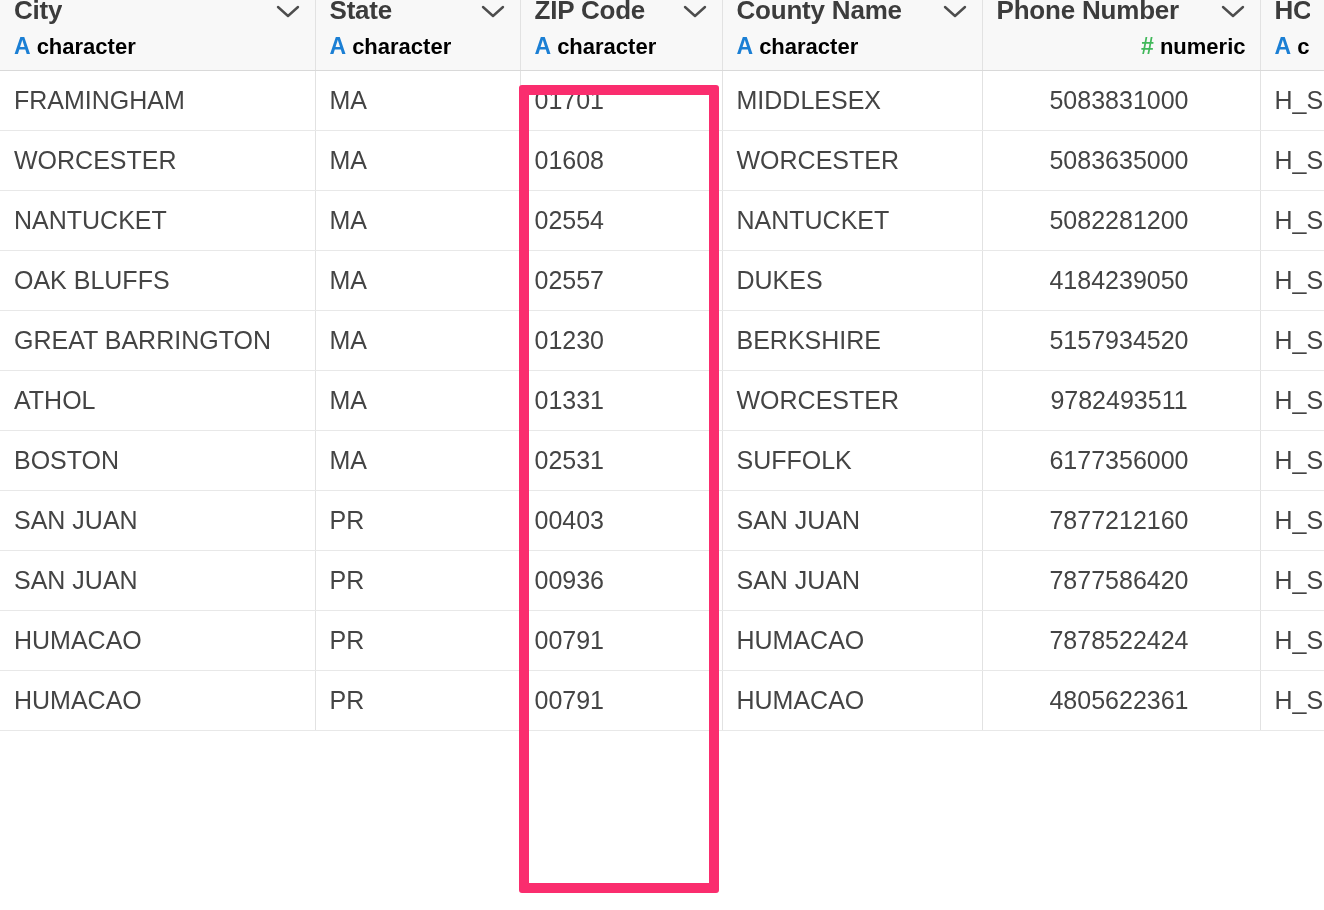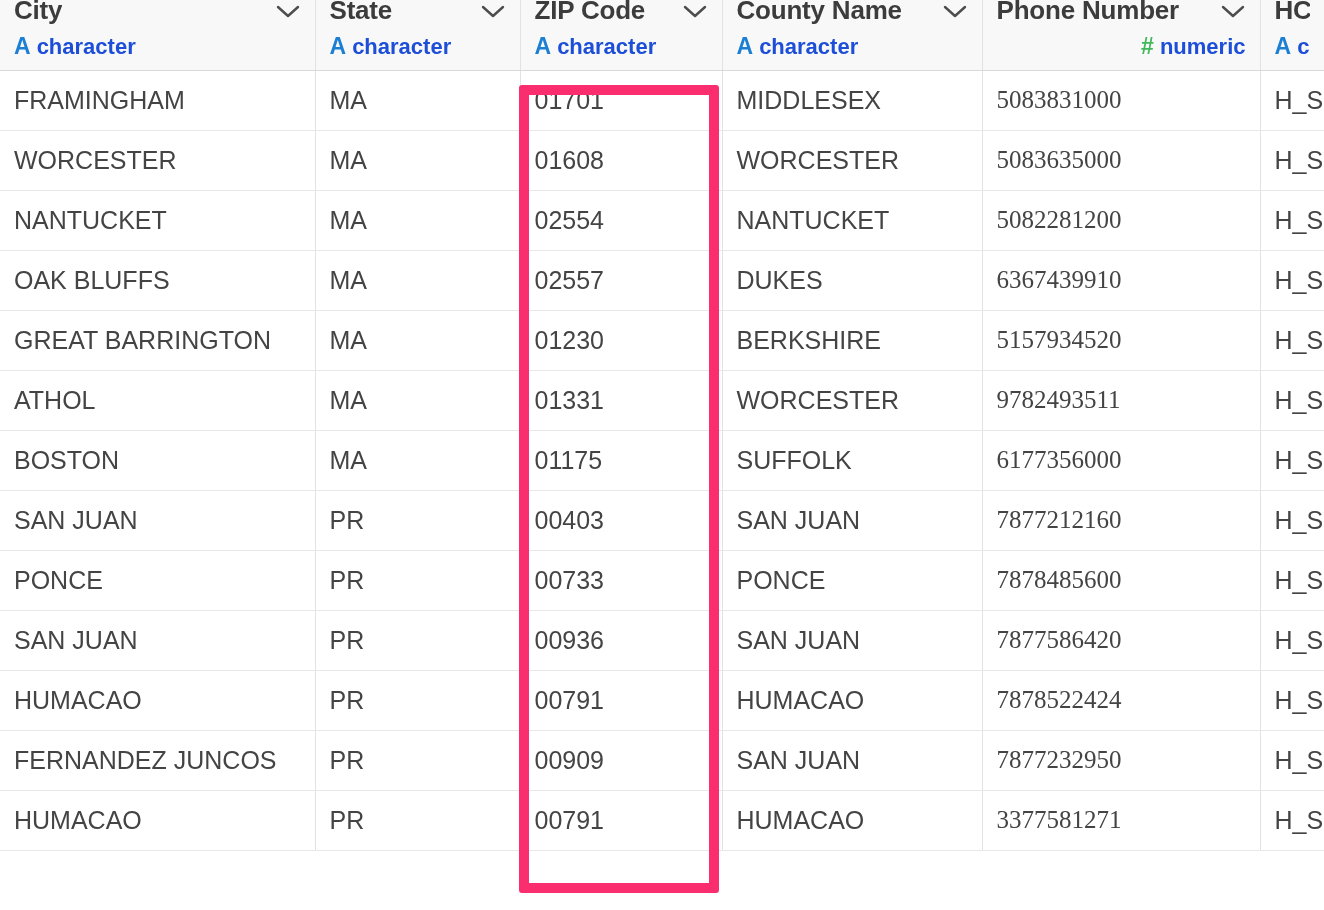--- a/index.html
+++ b/index.html
@@ -59,36 +59,36 @@
     padding-top:8px;
     font-size:22px;
     color:#8a8a8a;
     white-space:nowrap;
     overflow:hidden;
   }
   .hsub.right { justify-content:flex-end; }
   .tmark { font-weight:bold; font-size:23px; line-height:1; }
   .tmark.char { color:#1b7fd4; }
   .tmark.num  { color:#41b85a; }
-  .tlabel { font-size:22px; color:#1d4ed8; }
+  .tlabel { font-size:22px; color:#000000; }
 
   
   tbody tr { height:60px; }
   td.dcell {
     border-right:1px solid #e2e2e2;
     border-bottom:1px solid #e8e8e8;
     padding:0 14px;
     font-size:25px;
     color:#444444;
     white-space:nowrap;
     overflow:hidden;
     background:#ffffff;
     vertical-align:middle;
   }
-  td.dcell.num { text-align:left; padding-right:18px;font-family:Liberation Serif, serif; }
+  td.dcell.num { text-align:center; padding-right:18px; }
 
   
   #tablewrap {
     position:absolute;
     left:0; top:0;
     width:1324px;
     height:910px;
     overflow:hidden;
   }
   #tableshift {
@@ -241,21 +241,21 @@
               <td class="dcell">02554</td>
               <td class="dcell">NANTUCKET</td>
               <td class="dcell num">5082281200</td>
               <td class="dcell">H_S</td>
             </tr>
             <tr>
               <td class="dcell">OAK BLUFFS</td>
               <td class="dcell">MA</td>
               <td class="dcell">02557</td>
               <td class="dcell">DUKES</td>
-              <td class="dcell num">6367439910</td>
+              <td class="dcell num">4184239050</td>
               <td class="dcell">H_S</td>
             </tr>
             <tr>
               <td class="dcell">GREAT BARRINGTON</td>
               <td class="dcell">MA</td>
               <td class="dcell">01230</td>
               <td class="dcell">BERKSHIRE</td>
               <td class="dcell num">5157934520</td>
               <td class="dcell">H_S</td>
             </tr>
@@ -263,71 +263,55 @@
               <td class="dcell">ATHOL</td>
               <td class="dcell">MA</td>
               <td class="dcell">01331</td>
               <td class="dcell">WORCESTER</td>
               <td class="dcell num">9782493511</td>
               <td class="dcell">H_S</td>
             </tr>
             <tr>
               <td class="dcell">BOSTON</td>
               <td class="dcell">MA</td>
-              <td class="dcell">01175</td>
+              <td class="dcell">02531</td>
               <td class="dcell">SUFFOLK</td>
               <td class="dcell num">6177356000</td>
               <td class="dcell">H_S</td>
             </tr>
             <tr>
               <td class="dcell">SAN JUAN</td>
               <td class="dcell">PR</td>
               <td class="dcell">00403</td>
               <td class="dcell">SAN JUAN</td>
               <td class="dcell num">7877212160</td>
               <td class="dcell">H_S</td>
             </tr>
             <tr>
-              <td class="dcell">PONCE</td>
-              <td class="dcell">PR</td>
-              <td class="dcell">00733</td>
-              <td class="dcell">PONCE</td>
-              <td class="dcell num">7878485600</td>
-              <td class="dcell">H_S</td>
-            </tr>
-            <tr>
               <td class="dcell">SAN JUAN</td>
               <td class="dcell">PR</td>
               <td class="dcell">00936</td>
               <td class="dcell">SAN JUAN</td>
               <td class="dcell num">7877586420</td>
               <td class="dcell">H_S</td>
             </tr>
             <tr>
               <td class="dcell">HUMACAO</td>
               <td class="dcell">PR</td>
               <td class="dcell">00791</td>
               <td class="dcell">HUMACAO</td>
               <td class="dcell num">7878522424</td>
               <td class="dcell">H_S</td>
             </tr>
             <tr>
-              <td class="dcell">FERNANDEZ JUNCOS</td>
-              <td class="dcell">PR</td>
-              <td class="dcell">00909</td>
-              <td class="dcell">SAN JUAN</td>
-              <td class="dcell num">7877232950</td>
-              <td class="dcell">H_S</td>
-            </tr>
-            <tr>
               <td class="dcell">HUMACAO</td>
               <td class="dcell">PR</td>
               <td class="dcell">00791</td>
               <td class="dcell">HUMACAO</td>
-              <td class="dcell num">3377581271</td>
+              <td class="dcell num">4805622361</td>
               <td class="dcell">H_S</td>
             </tr>
           </tbody>
       </table>
     </div>
   </div>
 
   <div id="highlight" style="left: 519px; top: 85px; width: 200px; height: 808px; border-color: rgb(250, 45, 110);"></div>
 
 </div>

